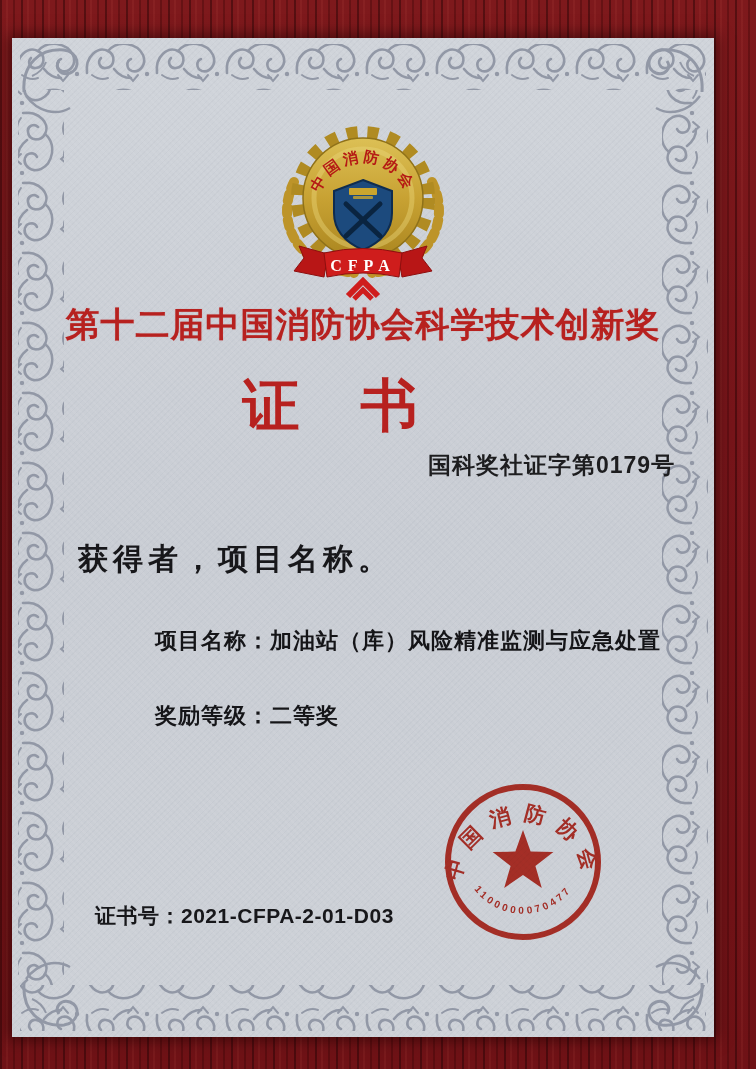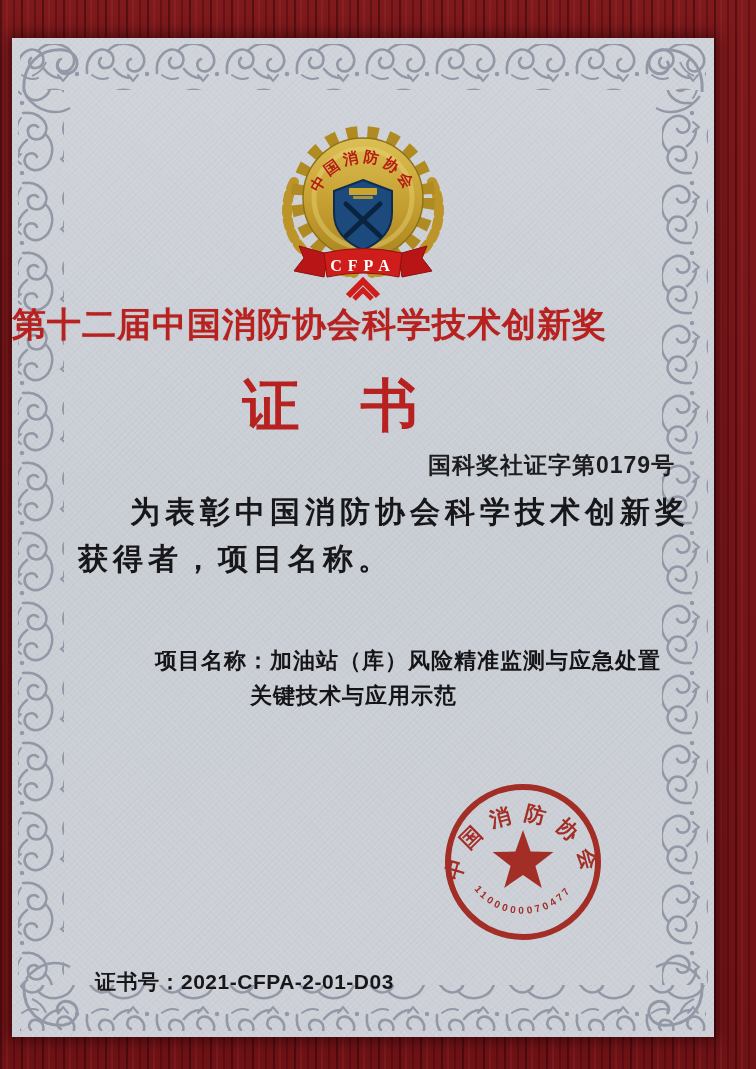--- a/index.html
+++ b/index.html
@@ -16,45 +16,45 @@
   .paper{
     position:absolute;left:12px;top:38px;width:702px;height:999px;
     background:
       repeating-linear-gradient(45deg, rgba(255,255,255,.05) 0 2px, rgba(0,0,0,0) 2px 5px),
       repeating-linear-gradient(-45deg, rgba(110,118,135,.05) 0 1px, rgba(0,0,0,0) 1px 4px),
       linear-gradient(180deg,#d0d4da 0%,#c9cdd4 50%,#cdd1d7 100%);
     box-shadow:0 0 14px 3px rgba(30,0,0,.6);
   }
   .abs{position:absolute;}
   .award-title{
-    left:12px;top:302px;width:702px;text-align:left;
+    left:12px;top:302px;width:702px;text-align:center;
     font-size:34px;font-weight:bold;color:#b7211f;letter-spacing:1px;
     text-shadow:0 0 1px rgba(183,33,31,.4);
   }
   .doc-title{
     left:12px;top:368px;width:638px;text-align:center;
     font-size:57px;font-weight:bold;color:#b7211f;letter-spacing:2px;
   }
   .issuer-serial{
     left:428px;top:450px;font-size:23px;font-weight:bold;color:#1d1d1f;
     font-family:"Liberation Sans", sans-serif;letter-spacing:1px;
   }
   .body-line1{left:130px;top:492px;font-size:30px;color:#17171a;letter-spacing:5px;font-weight:600;}
   .body-line2{left:78px;top:539px;font-size:30px;color:#17171a;letter-spacing:5px;font-weight:600;}
-  .field{font-family:"Liberation Sans", sans-serif;font-weight:bold;color:#151518;font-size:22px;letter-spacing:1px;margin-top:20px;}
+  .field{font-family:"Liberation Sans", sans-serif;font-weight:bold;color:#151518;font-size:22px;letter-spacing:1px;}
   .f-project{left:155px;top:626px;}
   .f-project2{left:250px;top:661px;}
   .f-grade{left:155px;top:701px;}
   .f-winner{left:155px;top:749px;letter-spacing:2px;}
   .issue-date{
     left:388px;top:874px;font-size:27px;font-weight:bold;color:#141416;
     letter-spacing:1px;z-index:3;
   }
   .cert-number{
-    left:95px;top:968px;font-size:21px;font-weight:bold;color:#17171a;
+    left:95px;top:902px;font-size:21px;font-weight:bold;color:#17171a;
     font-family:"Liberation Sans", sans-serif;letter-spacing:.5px;
   }
   .logo-wrap{left:268px;top:124px;width:190px;height:177px;}
   .seal-wrap{left:438px;top:777px;width:170px;height:170px;z-index:4;
     mix-blend-mode:multiply;opacity:.93;}
   .filigree{left:0;top:0;}
 </style>
 </head>
 <body>
 
@@ -147,28 +147,29 @@
       </g>
     </svg>
   </div>
 
   <div class="abs award-title">第十二届中国消防协会科学技术创新奖</div>
 
   <div class="abs doc-title">证　书</div>
 
   <div class="abs issuer-serial">国科奖社证字第0179号</div>
 
-  <div class="abs body-line1">为表彰中国消防协会科学技术创新奖</div>
   <div class="abs body-line2">获得者，项目名称。</div>
 
   <div class="abs field f-project">
     <span>项目名称：</span><span>加油站（库）风险精准监测与应急处置</span>
   </div>
-  <div class="abs field f-project2">关键技术与应用示范</div>
 
+  <div class="abs field f-grade">
+    <span>奖励等级：</span><span>二等奖</span>
+  </div>
 
 
 
   <div class="abs seal-wrap">
     <svg width="170" height="170" viewBox="0 0 170 170">
       <circle cx="85" cy="85" r="75" fill="none" stroke="#c8281d" stroke-width="6"></circle>
       <polygon points="85,53 92.6,74.5 115.4,75.1 97.4,89 103.8,110.9 85,98 66.2,110.9 72.6,89 54.6,75.1 77.4,74.5" fill="#c8281d"></polygon>
       <path id="sealArcTop" d="M 24,95 A 62,62 0 0 1 146,95" fill="none"></path>
       <text font-size="21" font-weight="bold" fill="#c8281d" letter-spacing="11" font-family="Liberation Serif, serif">
         <textPath href="#sealArcTop" startOffset="50%" text-anchor="middle">中国消防协会</textPath>

